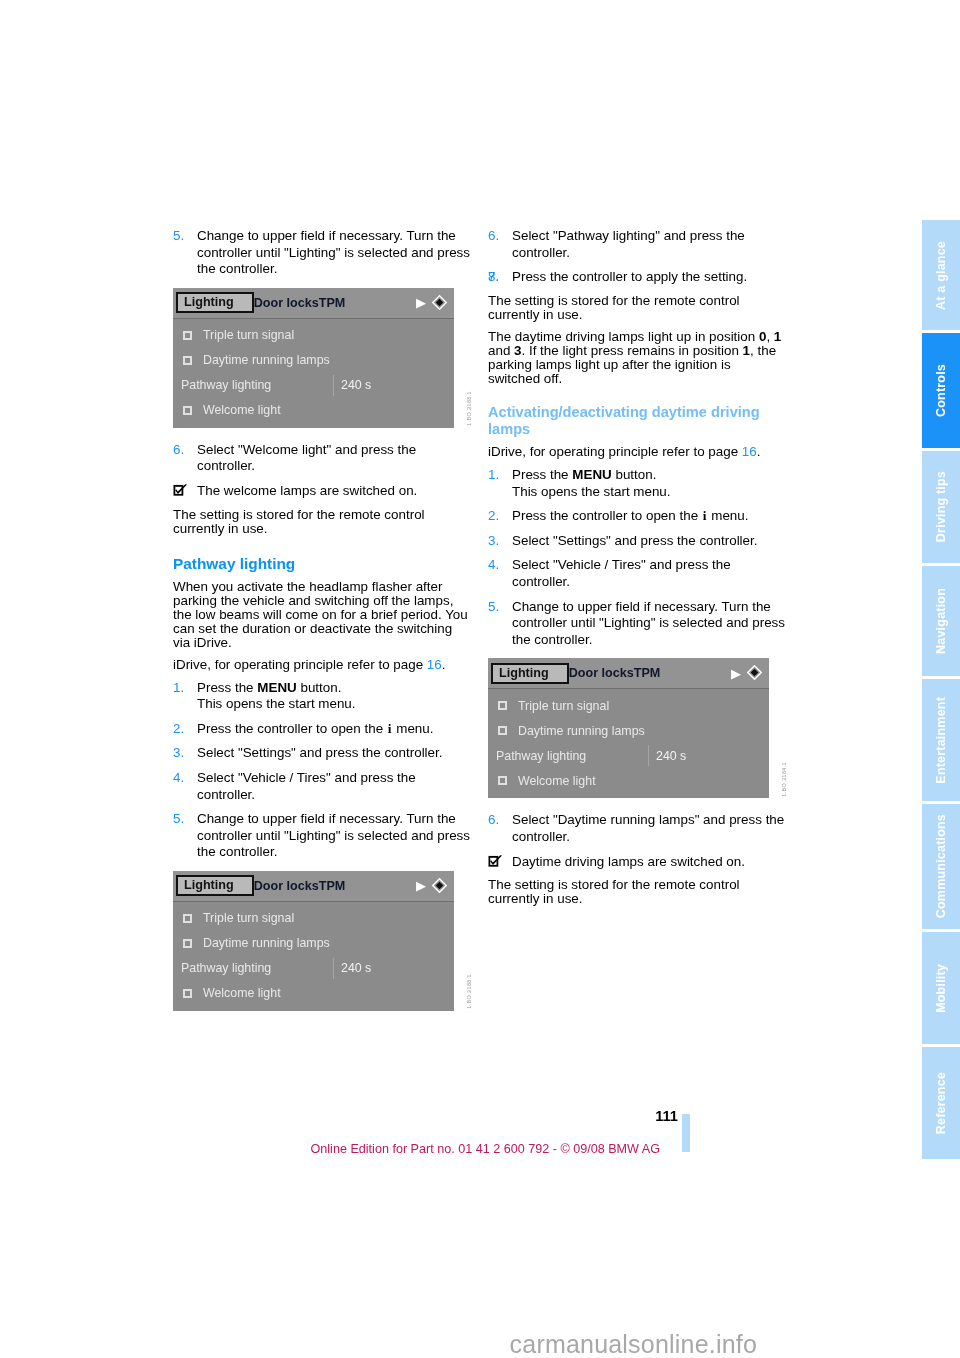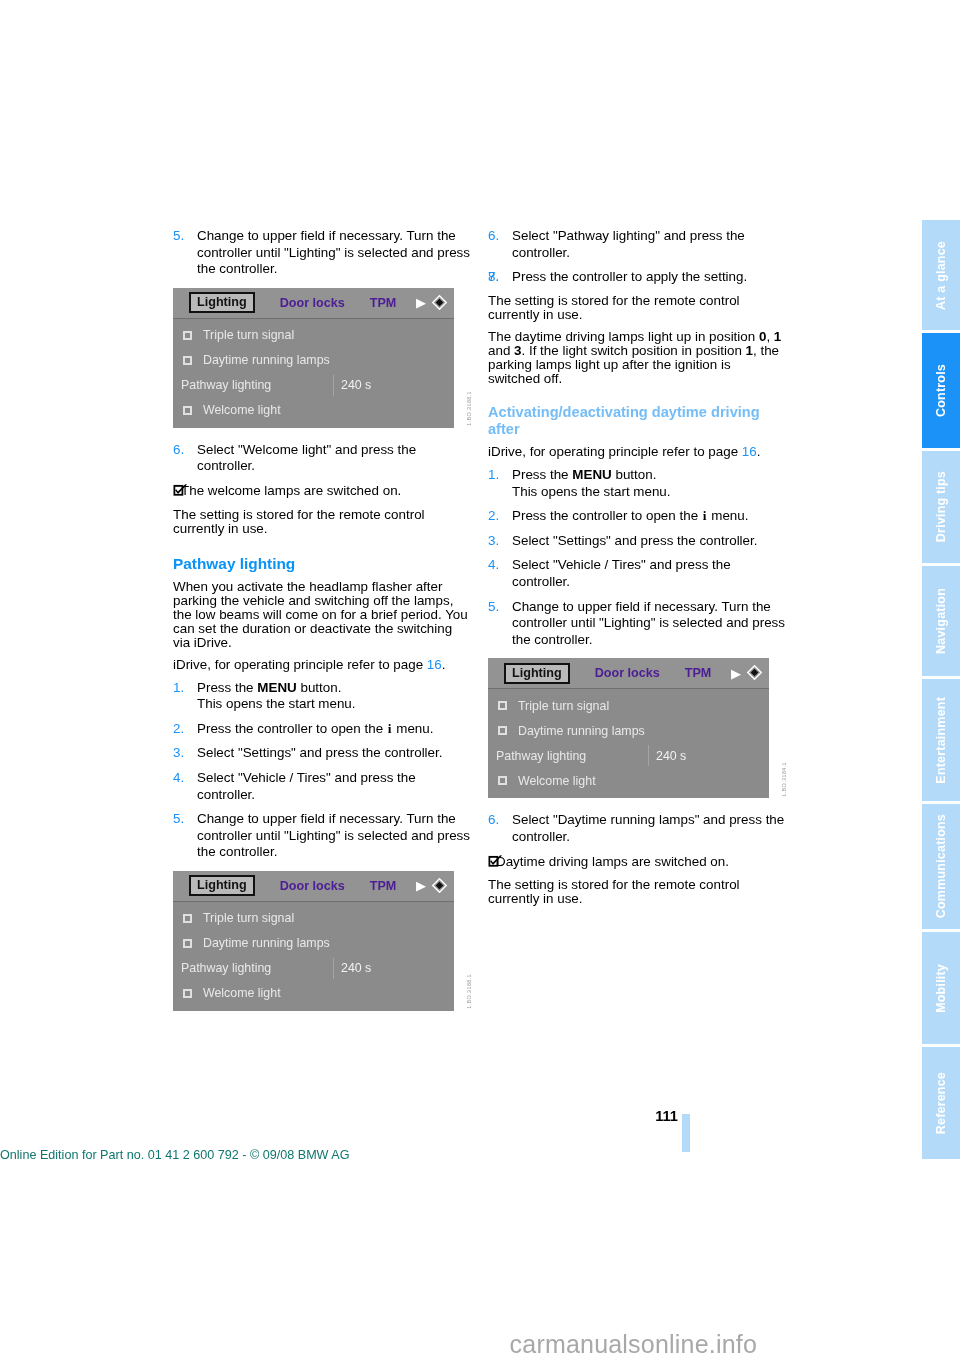--- a/index.html
+++ b/index.html
@@ -103,21 +103,21 @@
     left: 0;
     top: 0;
     color: #1b92f7;
     font-size: 13.4px;
   }
   .subline { display: block; }
 
   
   .result {
     position: relative;
-    padding-left: 8px;
+    padding-left: 24px;
     margin: 4px 0 8px 0;
     font-size: 13.4px;
     line-height: 16.6px;
   }
   .checkbox-ico {
     position: absolute;
     left: 0; top: 1px;
     width: 15px; height: 14px;
   }
 
@@ -147,32 +147,32 @@
   }
   .idrive-topbar {
     height: 30px;
     background: #939393;
     border-bottom: 1px solid #6f6f6f;
     display: flex;
     align-items: center;
     position: relative;
   }
   .idrive-tab {
-    color: #4c1d95;
+    color: #0f172a;
     font-size: 12.6px;
     font-weight: bold;
-    margin-left: 25px;
+    margin-left: 0;
     white-space: nowrap;
   }
   .idrive-tab.sel {
     color: #111111;
     background: #b9b9b9;
     border: 2px solid #111111;
-    padding: 1px 6px 2px 6px;
-    margin-left: 16px;
+    padding: 1px 18px 2px 6px;
+    margin-left: 3px;
   }
   .idrive-arrow {
     position: absolute;
     right: 28px;
     color: #ffffff;
     font-size: 13px;
   }
   .idrive-diamond {
     position: absolute;
     right: 6px;
@@ -236,25 +236,25 @@
     right: 282px;
     top: 0;
     font-size: 14.6px;
     font-weight: bold;
     color: #000;
     text-align: right;
   }
   #footer-line {
     position: absolute;
     left: 0;
-    top: 40px;
+    top: 34px;
     width: 660px;
-    text-align: left;
+    text-align: right;
     font-size: 12.6px;
-    color: #0f766e;
+    color: #be185d;
   }
   #footer-mark {
     position: absolute;
     left: 682px;
     top: 1114px;
     width: 8px;
     height: 38px;
     background: #b4daf9;
   }
 
@@ -426,23 +426,23 @@
 
     <ol class="steps" id="right-steps-top">
         <li><span class="num">6.</span><span>Select "Pathway lighting" and press the controller.</span></li>
         <li><span class="num">7.</span></li>
         <li><span class="num">8.</span><span>Press the controller to apply the setting.</span></li>
       </ol>
 
     <p class="para">The setting is stored for the remote control currently in use.</p>
 
 
-    <p class="para"><span>The daytime driving lamps light up in position </span><span class="bold">0</span><span>, </span><span class="bold">1</span><span> and </span><span class="bold">3</span><span>. If the light switch position in position </span><span class="bold">1</span><span>, the parking lamps light up after the ignition is switched off.</span></p>
-
-    <h3 class="subheading">Activating/deactivating daytime driving after</h3>
+    <p class="para"><span>The daytime driving lamps light up in position </span><span class="bold">0</span><span>, </span><span class="bold">1</span><span> and </span><span class="bold">3</span><span>. If the light press remains in position </span><span class="bold">1</span><span>, the parking lamps light up after the ignition is switched off.</span></p>
+
+    <h3 class="subheading">Activating/deactivating daytime driving lamps</h3>
 
     <p class="para"><span>iDrive, for operating principle refer to page </span><span class="pageref">16</span><span>.</span></p>
 
     <ol class="steps" id="right-steps">
         <li><span class="num">1.</span><span>Press the </span><span class="bold">MENU</span><span> button.</span><span class="subline">This opens the start menu.</span></li>
         <li><span class="num">2.</span><span>Press the controller to open the </span><span class="imenu-glyph">i</span><span> menu.</span></li>
         <li><span class="num">3.</span><span>Select "Settings" and press the controller.</span></li>
         <li><span class="num">4.</span><span>Select "Vehicle / Tires" and press the controller.</span></li>
         <li><span class="num">5.</span><span>Change to upper field if necessary. Turn the controller until "Lighting" is selected and press the controller.</span></li>
       </ol>

